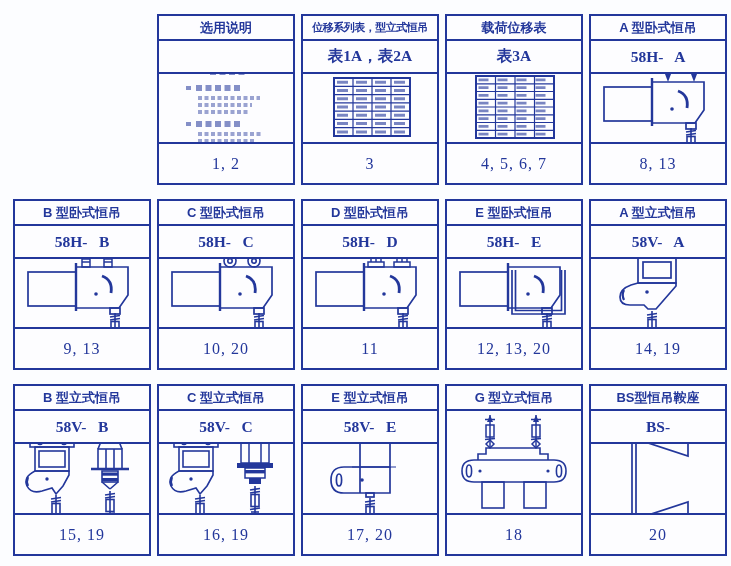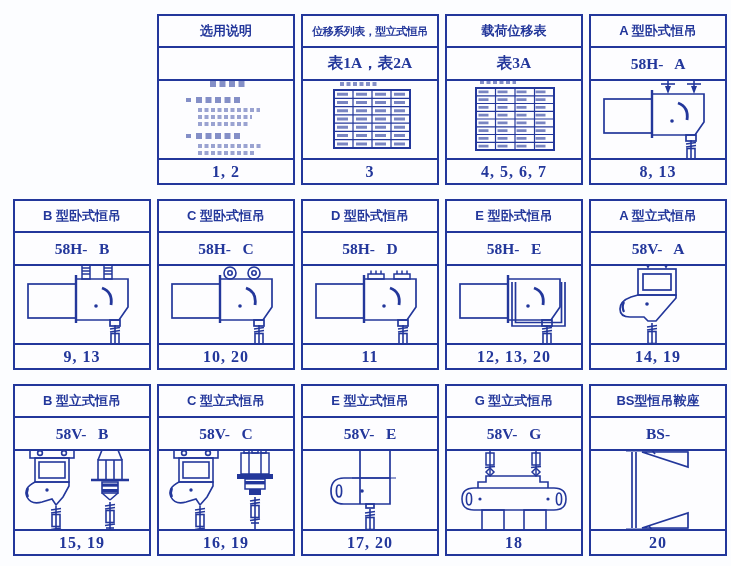--- a/index.html
+++ b/index.html
@@ -11,35 +11,35 @@
   .rows{ position:absolute; top:14px; left:13px; }
   .row{ display:flex; gap:6px; margin-bottom:14px; }
   .row.indent{ margin-left:144px; }
   .panel{
     box-sizing:border-box; width:138px; height:171px;
     border:2px solid var(--ink); background:#fdfdff;
     display:flex; flex-direction:column;
   }
   .row:last-child .panel{ height:172px; }
   .hd{
-    box-sizing:border-box; height:32px; border-bottom:2px solid var(--ink);
+    box-sizing:border-box; height:25px; border-bottom:2px solid var(--ink);
     display:flex; align-items:center; justify-content:center;
     font-weight:bold; font-size:13px; white-space:pre; overflow:hidden;
   }
   .hd.long{ font-size:11px; letter-spacing:-0.5px; }
   .sub{
     box-sizing:border-box; height:33px; border-bottom:2px solid var(--ink);
     display:flex; align-items:center; justify-content:center;
     font-family:"Liberation Serif", serif; font-weight:bold; font-size:15.5px; white-space:pre;
   }
   .bd{ flex:1; display:flex; align-items:center; justify-content:center; overflow:hidden; }
   .ft{
-    box-sizing:border-box; height:25px; border-top:2px solid var(--ink);
+    box-sizing:border-box; height:41px; border-top:2px solid var(--ink);
     display:flex; align-items:center; justify-content:center;
-    font-family:"Liberation Serif", serif; font-weight:bold; font-size:16px;
+    font-family:"Liberation Serif", serif; font-weight:normal; font-size:16px;
     letter-spacing:1px; white-space:pre;
   }
   svg.dg{ display:block; color:var(--ink); }
 </style>
 </head>
 <body>
 
 <div class="page">
 
   <svg width="0" height="0" style="position:absolute">
@@ -376,21 +376,20 @@
               <rect x="60" y="62" width="8" height="4"></rect>
             </g>
             <use href="#tb" x="64" y="67"></use>
           </svg>
         </div>
         <div class="ft">17, 20</div>
       </div>
 
       <div class="panel">
         <div class="hd">G 型立式恒吊</div>
-        <div class="sub">58V-   G</div>
         <div class="bd">
           <svg class="dg" width="128" height="96" viewBox="0 0 128 96">
             <use href="#gtb" x="40" y="0"></use>
             <use href="#gtb" x="86" y="0"></use>
             <g stroke="currentColor" fill="none" stroke-width="1.6">
               <path d="M28 46 V40 H36 V34 H90 V40 H98 V46"></path>
               <path d="M24 46 Q12 46 12 57 Q12 68 24 68 L104 68 Q116 68 116 57 Q116 46 104 46 Z"></path>
               <ellipse cx="19" cy="57" rx="2.6" ry="6"></ellipse>
               <ellipse cx="109" cy="57" rx="2.6" ry="6"></ellipse>
               <circle cx="30" cy="57" r="1.6" fill="currentColor" stroke="none"></circle>

